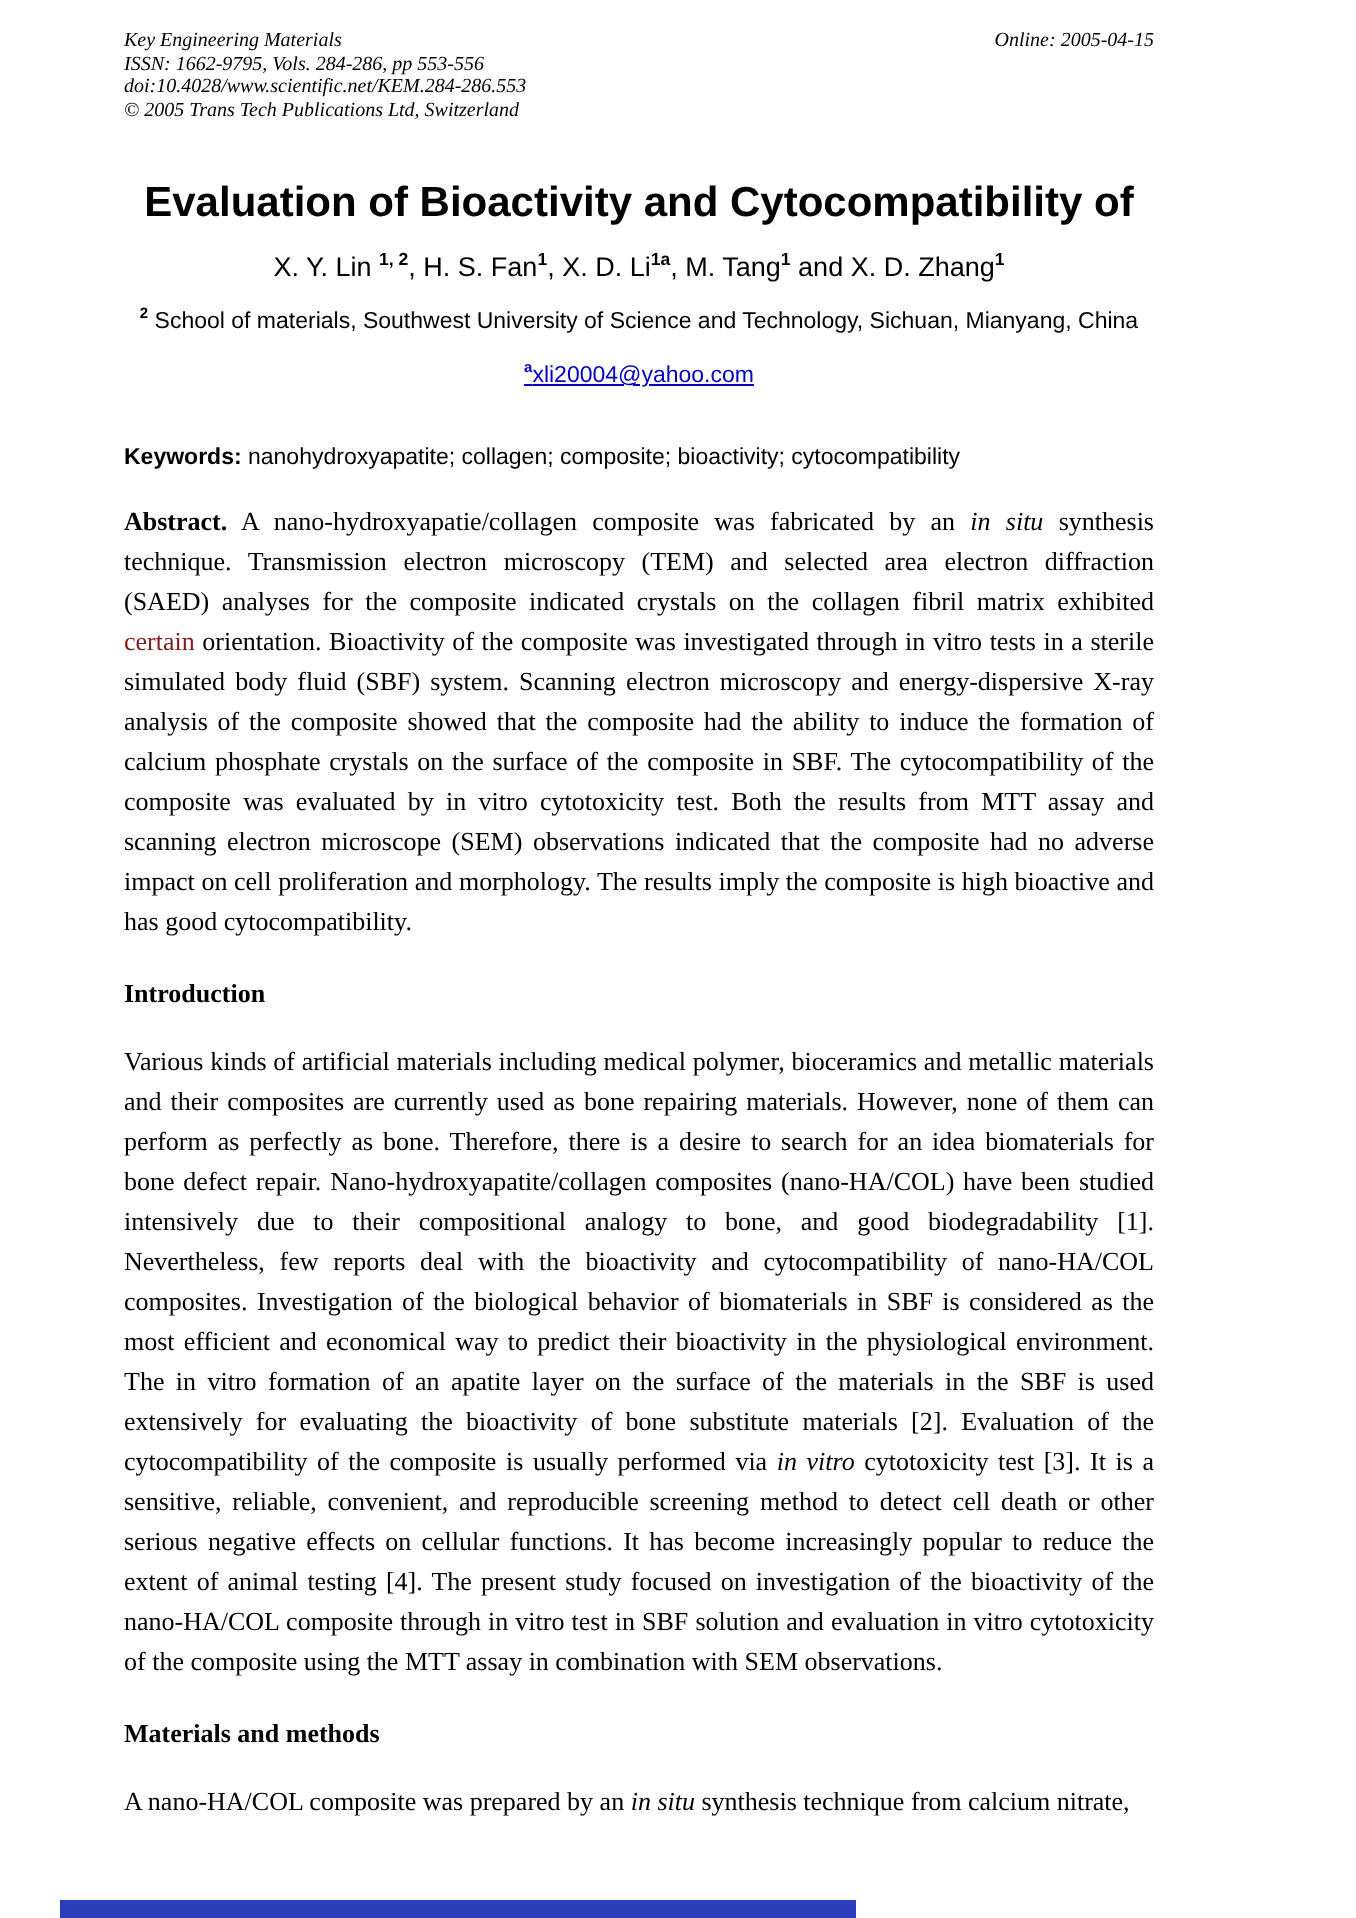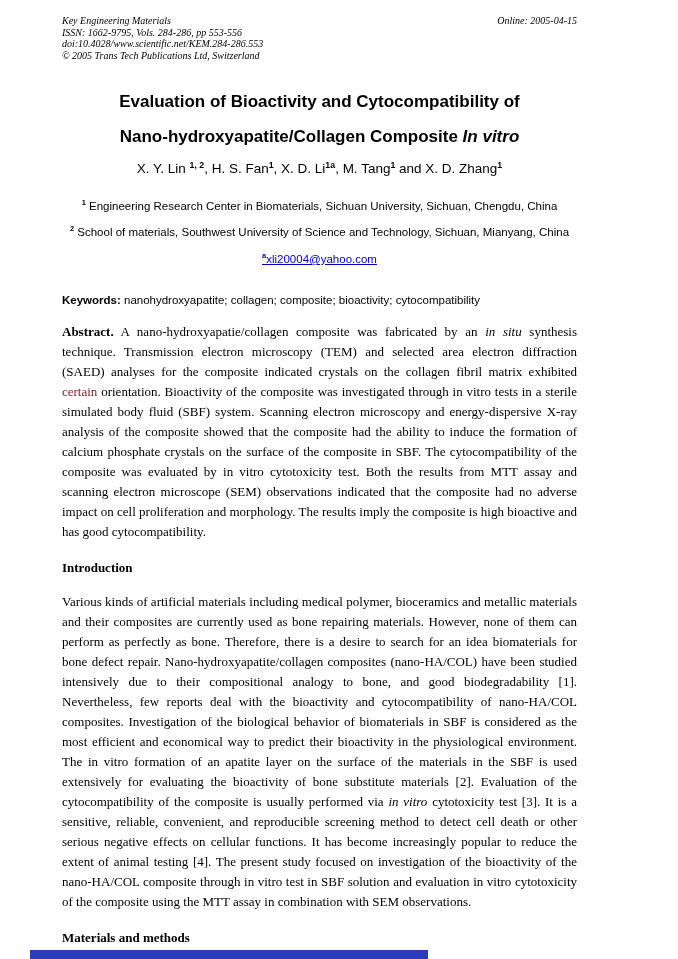--- a/index.html
+++ b/index.html
@@ -30,21 +30,21 @@
   }
   .header-left div { white-space: nowrap; }
   .header-right { white-space: nowrap; }
 
   
   .title {
     margin: 32px 0 0 0;
     text-align: center;
     font-family: "Liberation Sans", sans-serif;
     font-weight: bold;
-    font-size: 17px;
+    font-size: 21px;
     line-height: 18px;
   }
   .title-line { display: block; }
   .title-line + .title-line { margin-top: 17px; }
 
   
   .authors {
     margin: 15px 0 0 0;
     text-align: center;
     font-family: "Liberation Sans", sans-serif;
@@ -129,26 +129,24 @@
       <div>Key Engineering Materials</div>
       <div>ISSN: 1662-9795, Vols. 284-286, pp 553-556</div>
       <div>doi:10.4028/www.scientific.net/KEM.284-286.553</div>
       <div>© 2005 Trans Tech Publications Ltd, Switzerland</div>
     </div>
     <div class="header-right">Online: 2005-04-15</div>
   </header>
 
   <h1 class="title">
     <span class="title-line"><span>Evaluation of Bioactivity and Cytocompatibility of</span></span>
-    <span class="title-line"><span>Nano-hydroxyapatite/Collagen Composite </span><span class="s-italic">In vitro</span></span>
   </h1>
 
   <p class="authors"><span>X. Y. Lin </span><sup>1, 2</sup><span>, H. S. Fan</span><sup>1</sup><span>, X. D. Li</span><sup>1a</sup><span>, M. Tang</span><sup>1</sup><span> and X. D. Zhang</span><sup>1</sup></p>
 
-  <p class="affil affil-1"><sup>1</sup><span> Engineering Research Center in Biomaterials, Sichuan University, Sichuan, Chengdu, China</span></p>
   <p class="affil affil-2"><sup>2</sup><span> School of materials, Southwest University of Science and Technology, Sichuan, Mianyang, China</span></p>
 
   <p class="email-line"><a class="email"><sup>a</sup><span>xli20004@yahoo.com</span></a></p>
 
   <p class="keywords"><span class="s-bold">Keywords:</span><span> nanohydroxyapatite; collagen; composite; bioactivity; cytocompatibility</span></p>
 
   <p class="body-par"><span class="s-bold">Abstract.</span><span> A nano-hydroxyapatie/collagen composite was fabricated by an </span><span class="s-italic">in situ</span><span> synthesis technique. Transmission electron microscopy (TEM) and selected area electron diffraction (SAED) analyses for the composite indicated crystals on the collagen fibril matrix exhibited </span><span class="s-red">certain</span><span> orientation. Bioactivity of the composite was investigated through in vitro tests in a sterile simulated body fluid (SBF) system. Scanning electron microscopy and energy-dispersive X-ray analysis of the composite showed that the composite had the ability to induce the formation of calcium phosphate crystals on the surface of the composite in SBF. The cytocompatibility of the composite was evaluated by in vitro cytotoxicity test. Both the results from MTT assay and scanning electron microscope (SEM) observations indicated that the composite had no adverse impact on cell proliferation and morphology. The results imply the composite is high bioactive and has good cytocompatibility.</span></p>
 
   <h2 class="section-heading">Introduction</h2>
   <p class="body-par"><span>Various kinds of artificial materials including medical polymer, bioceramics and metallic materials and their composites are currently used as bone repairing materials. However, none of them can perform as perfectly as bone. Therefore, there is a desire to search for an idea biomaterials for bone defect repair. Nano-hydroxyapatite/collagen composites (nano-HA/COL) have been studied intensively due to their compositional analogy to bone, and good biodegradability [1]. Nevertheless, few reports deal with the bioactivity and cytocompatibility of nano-HA/COL composites. Investigation of the biological behavior of biomaterials in SBF is considered as the most efficient and economical way to predict their bioactivity in the physiological environment. The in vitro formation of an apatite layer on the surface of the materials in the SBF is used extensively for evaluating the bioactivity of bone substitute materials [2]. Evaluation of the cytocompatibility of the composite is usually performed via </span><span class="s-italic">in vitro</span><span> cytotoxicity test [3]. It is a sensitive, reliable, convenient, and reproducible screening method to detect cell death or other serious negative effects on cellular functions. It has become increasingly popular to reduce the extent of animal testing [4]. The present study focused on investigation of the bioactivity of the nano-HA/COL composite through in vitro test in SBF solution and evaluation in vitro cytotoxicity of the composite using the MTT assay in combination with SEM observations.</span></p>

